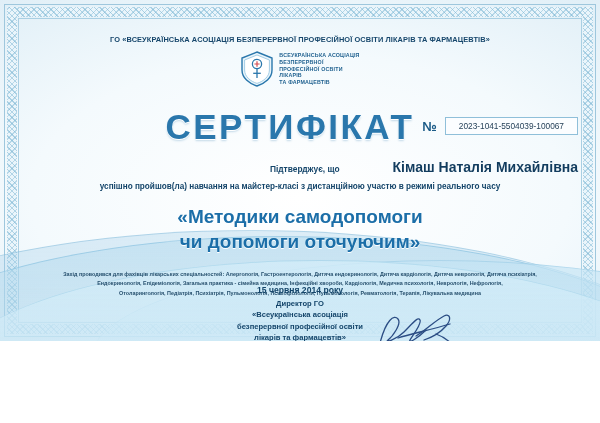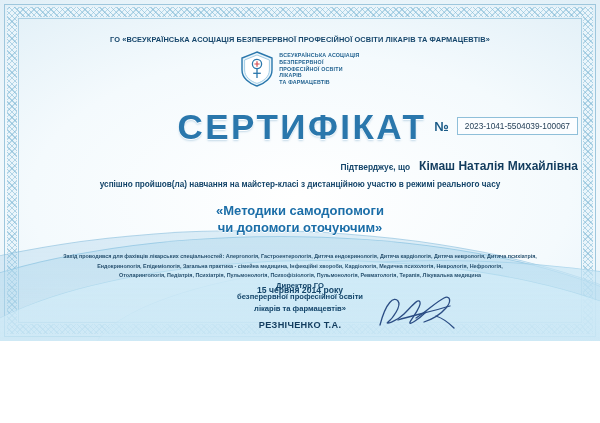--- a/index.html
+++ b/index.html
@@ -120,47 +120,48 @@
     font-size: 13px;
     font-weight: bold;
     color: #1b5b87;
     margin-bottom: 2px;
   }
   .num-box {
     border: 1px solid #8fbfd9;
     background: #fbfdff;
     font-size: 8.3px;
     color: #27425a;
-    padding: 3px 7px;
+    padding: 3px 13px;
     margin-bottom: 2px;
   }
   .confirm-row {
     margin-top: 12px;
     font-size: 8.4px;
     font-weight: bold;
     color: #14456a;
     display: flex;
     justify-content: flex-end;
     align-items: baseline;
     gap: 9px;
   }
   .recipient {
-    font-size: 12px;
+    font-size: 14px;
     font-weight: bold;
     color: #123c5e;
+    margin-left: 44px;
   }
   .passed {
     margin-top: 7px;
     font-size: 8.2px;
     font-weight: bold;
     color: #14456a;
   }
   .course {
     margin-top: 13px;
-    font-size: 13px;
+    font-size: 19px;
     font-weight: bold;
     color: #1b6ea8;
     line-height: 1.32;
     text-shadow: 0 1px 0 #fff;
   }
   .specialties {
     margin: 16px auto 0;
     width: 520px;
     font-size: 5.4px;
     color: #27506e;
@@ -266,20 +267,21 @@
 
     <div class="specialties">
       <div>Захід проводився для фахівців лікарських спеціальностей: Алергологія, Гастроентерологія, Дитяча ендокринологія, Дитяча кардіологія, Дитяча неврологія, Дитяча психіатрія,</div>
       <div>Ендокринологія, Епідеміологія, Загальна практика - сімейна медицина, Інфекційні хвороби, Кардіологія, Медична психологія, Неврологія, Нефрологія,</div>
       <div>Отоларингологія, Педіатрія, Психіатрія, Пульмонологія, Психофізіологія, Пульмонологія, Ревматологія, Терапія, Лікувальна медицина</div>
     </div>
 
 
     <div class="sign-block">
       <div>Директор ГО</div>
+      <div>«Всеукраїнська асоціація</div>
       <div>безперервної професійної освіти</div>
       <div>лікарів та фармацевтів»</div>
       <div class="sign-name">РЕЗНІЧЕНКО Т.А.</div>
 
       <div class="signature">
         <svg width="86" height="40" viewBox="0 0 86 40" xmlns="http://www.w3.org/2000/svg">
           <g fill="none" stroke="#2b4d84" stroke-width="1.3" stroke-linecap="round">
             <path d="M6 33 C12 10, 20 4, 24 9 C28 14, 18 27, 14 30 C10 33, 22 30, 30 22 C38 14, 44 6, 46 10 C48 14, 38 26, 36 30 C34 34, 44 28, 52 20"></path>
             <path d="M42 26 C52 20, 62 10, 70 6 C76 3, 78 9, 72 16 C66 23, 56 28, 50 30"></path>
             <path d="M24 28 C36 24, 56 20, 76 14"></path>

